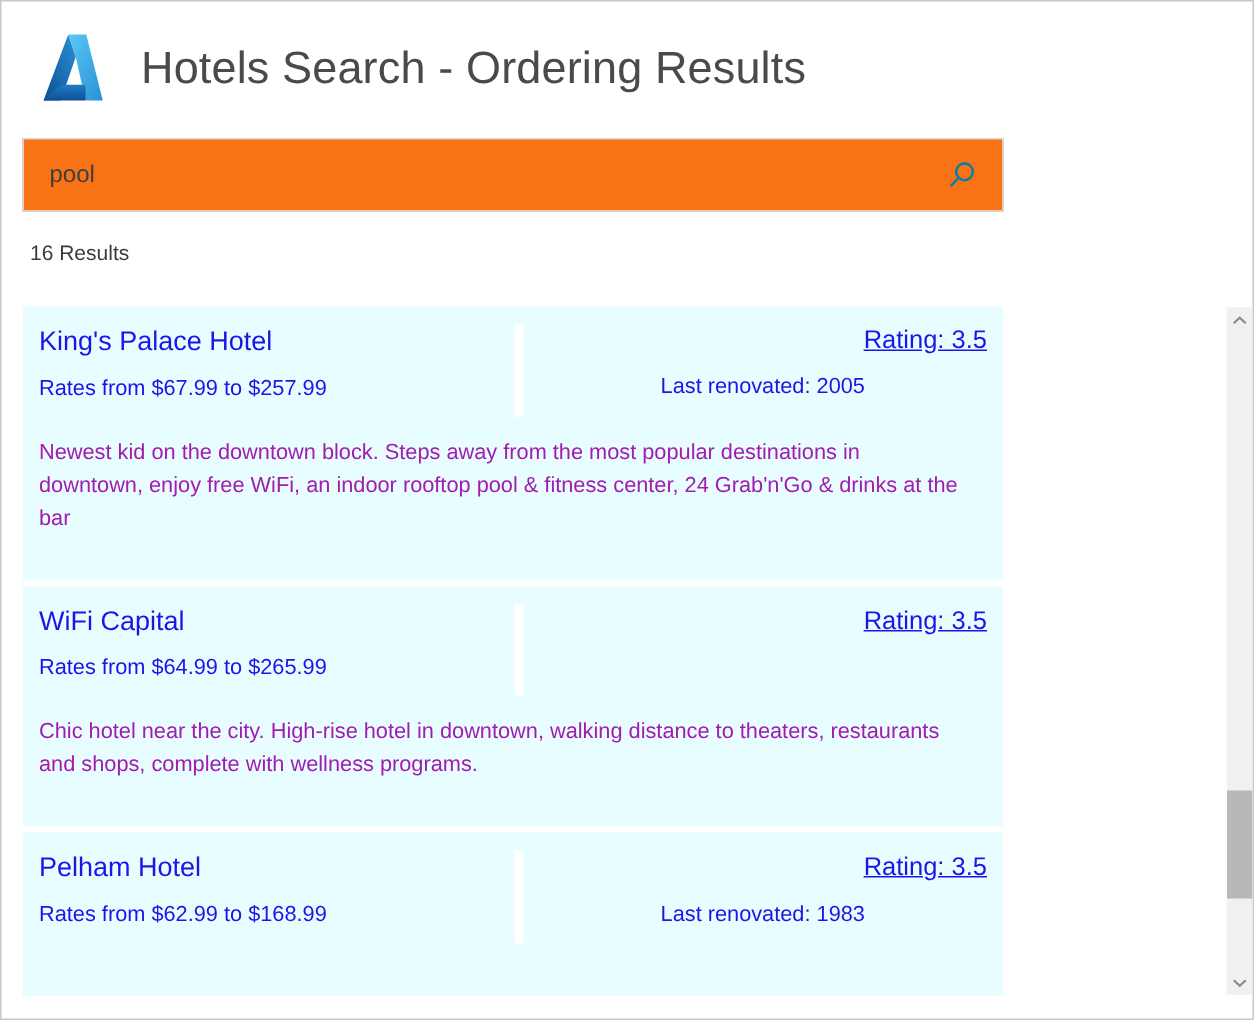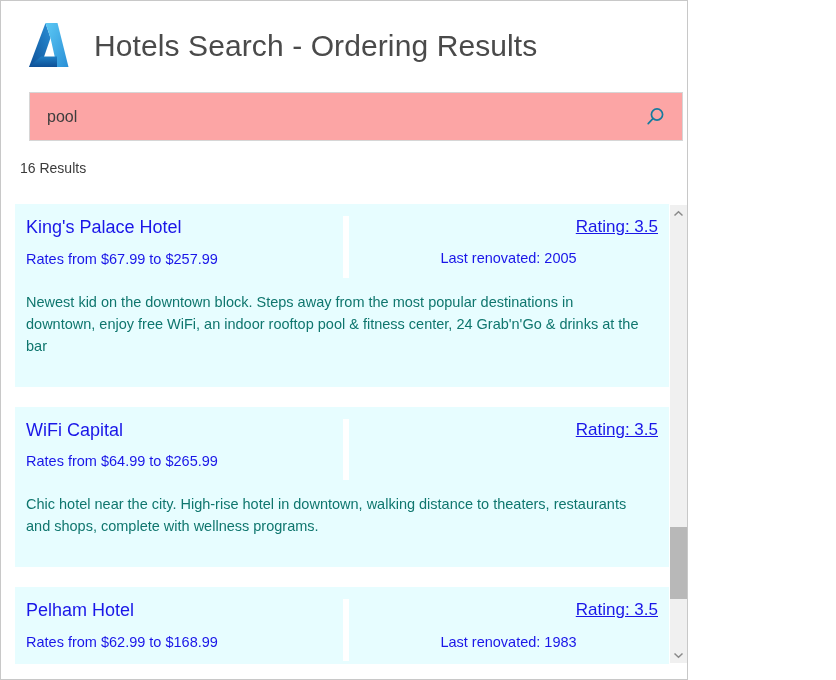--- a/index.html
+++ b/index.html
@@ -9,21 +9,21 @@
     background: #ffffff;
   }
   body {
     width: 836px;
     height: 680px;
     font-family: "Liberation Sans", sans-serif;
     overflow: hidden;
   }
   #page {
     position: relative;
-    width: 688px;
+    width: 836px;
     height: 680px;
     background: #ffffff;
     border: 1px solid #c8c8c8;
     overflow: hidden;
   }
 
   
   .header {
     display: flex;
     align-items: center;
@@ -42,26 +42,26 @@
     color: #4a4a4a;
     letter-spacing: 0.1px;
     margin-left: 18px;
     white-space: nowrap;
     line-height: 1.1;
   }
 
   
   .search-wrap {
     position: absolute;
-    left: 28px;
+    left: 14px;
     top: 91px;
     width: 654px;
     height: 49px;
     border: 1px solid #d6d6d6;
-    background: #fca5a5;
+    background: #f97316;
     display: flex;
     align-items: flex-end;
     box-shadow: 0 0 0 0 rgba(0,0,0,0);
   }
   .search-input {
     flex: 1 1 auto;
     border: 0;
     outline: none;
     font-family: "Liberation Sans", sans-serif;
     font-size: 16px;
@@ -99,21 +99,21 @@
     position: absolute;
     left: 14px;
     top: 203px;
     width: 654px;
     height: 460px;
     overflow: hidden;
   }
   .card {
     background: #e7fdff;
     width: 654px;
-    margin-bottom: 20px;
+    margin-bottom: 4px;
     padding: 0;
   }
   .card-top {
     display: flex;
     align-items: flex-start;
     padding: 12px 0 0 0;
   }
   .card-col-left {
     width: 328px;
     flex: 0 0 328px;
@@ -155,21 +155,21 @@
   .hotel-renovated {
     font-size: 14.5px;
     color: #1a16e8;
     line-height: 1.25;
     margin: 0;
     white-space: nowrap;
     text-align: center;
   }
   .card-desc {
     font-size: 14.5px;
-    color: #0f766e;
+    color: #a21caf;
     line-height: 1.52;
     padding: 13px 24px 0 11px;
     margin: 0;
   }
   .card-desc-pad {
     height: 30px;
   }
 
   
   .scrollbar {

